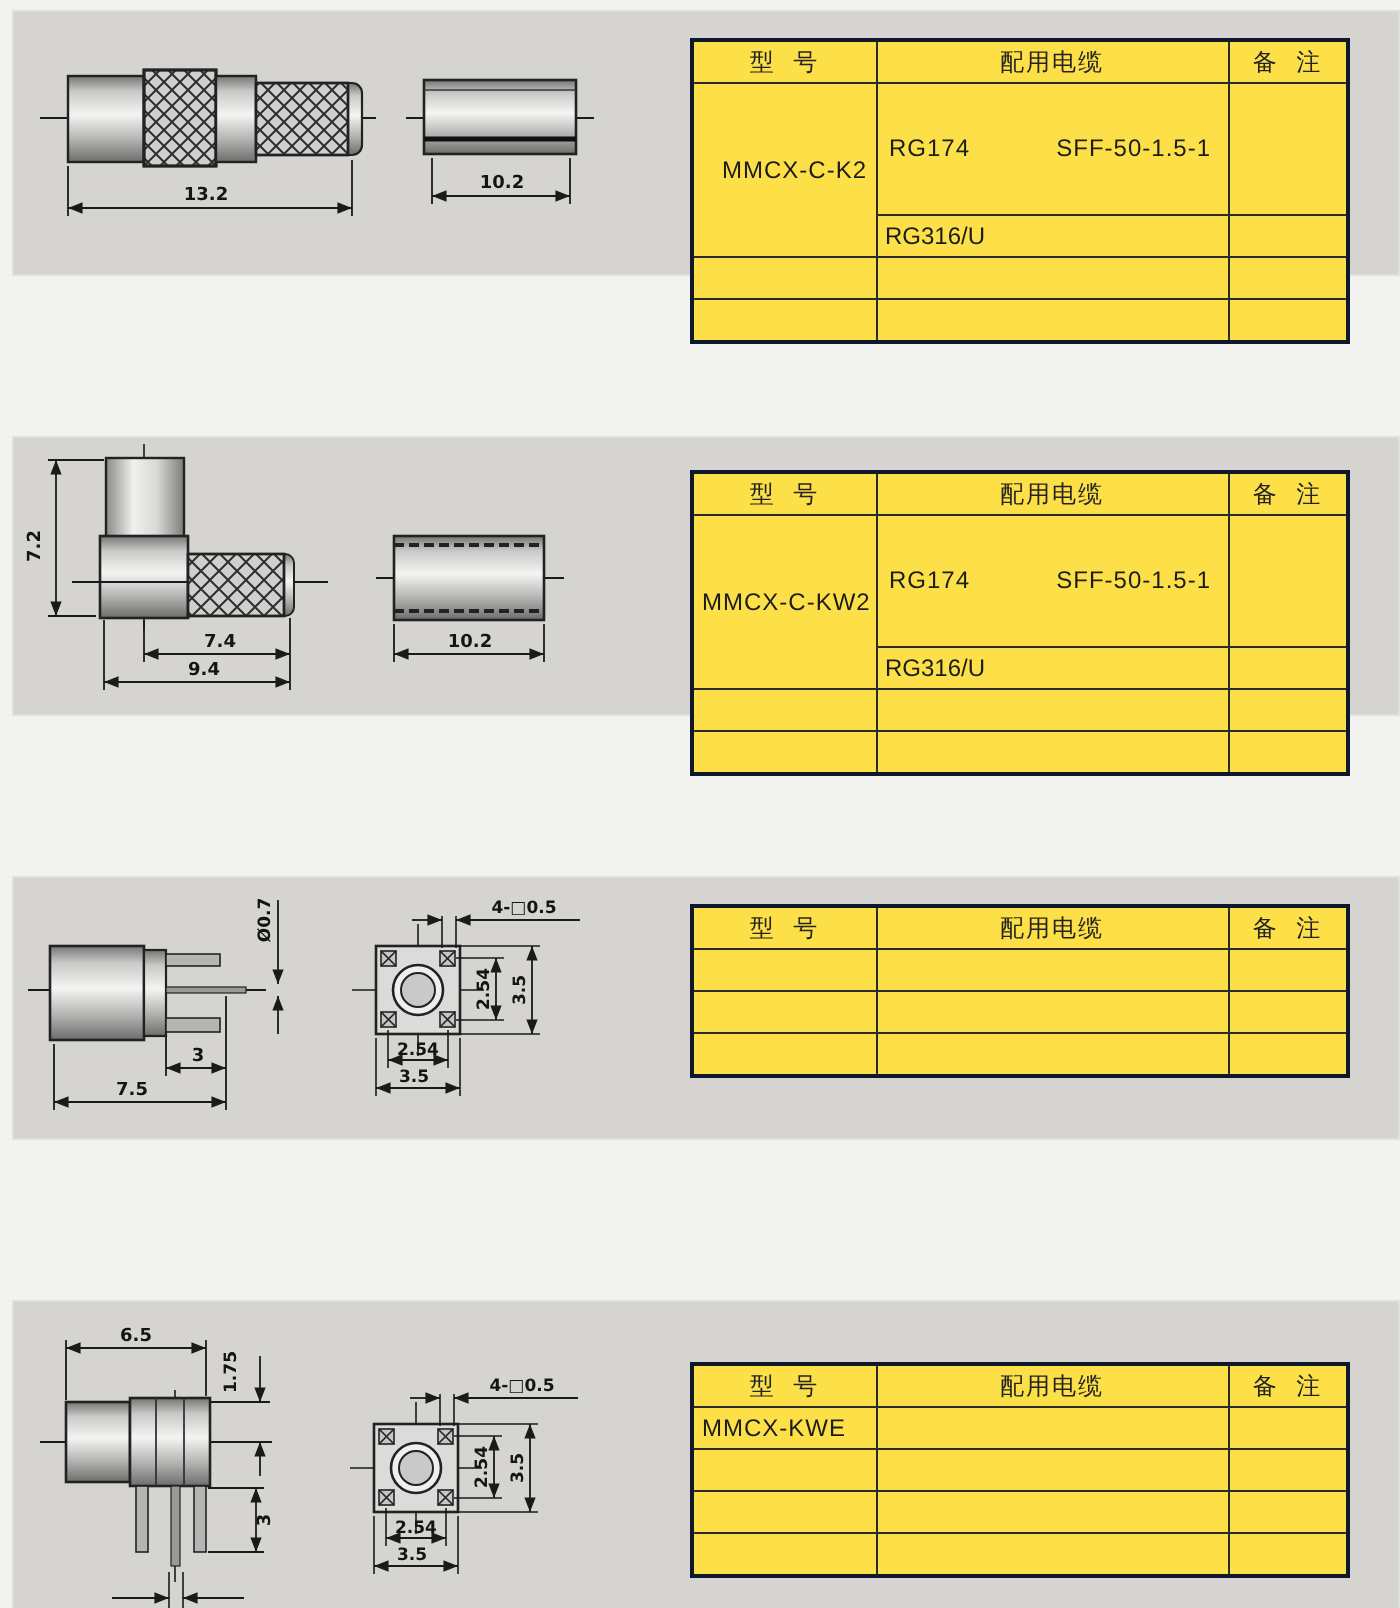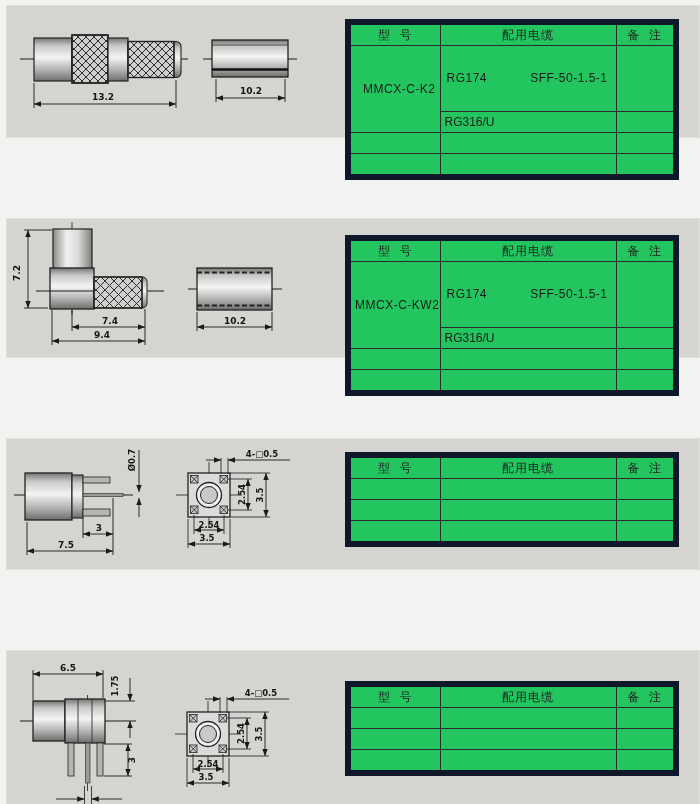--- a/index.html
+++ b/index.html
@@ -17,22 +17,22 @@
   }
   #band1{top:5px;height:133px;}
   #band2{top:218px;height:140px;}
   #band3{top:438px;height:132px;}
   #band4{top:650px;height:166px;}
   .draw{position:absolute;left:0;top:0;}
   table.spec{
     position:absolute;left:339px; 
     border-collapse:collapse;table-layout:fixed;
     width:328px;
-    background:#22c55e;
-    border:6px solid #0f172a;
+    background:#fde047;
+    border:2px solid #0f172a;
   }
   #band1 table.spec{top:14px;}
   #band2 table.spec{top:17px;}
   #band3 table.spec{top:14px;}
   #band4 table.spec{top:31px;}
   table.spec td{
     border:1px solid #2b2b2b;
     height:20px;padding:0 4px;
     font-size:12px;line-height:13px;
     overflow:hidden;white-space:pre;
@@ -447,20 +447,25 @@
         <col class="c2">
         <col class="c3">
       </colgroup>
     <tbody>
         <tr>
       <td class="hdr">型  号</td>
       <td class="hdr">配用电缆</td>
       <td class="hdr">备  注</td>
     </tr>
     <tr>
+      <td class="model-left">MMCX-KWE</td>
+      <td></td>
+          <td></td>
+    </tr>
+    <tr>
           <td></td>
           <td></td>
           <td></td>
         </tr>
     <tr>
           <td></td>
           <td></td>
           <td></td>
         </tr>
     <tr>

